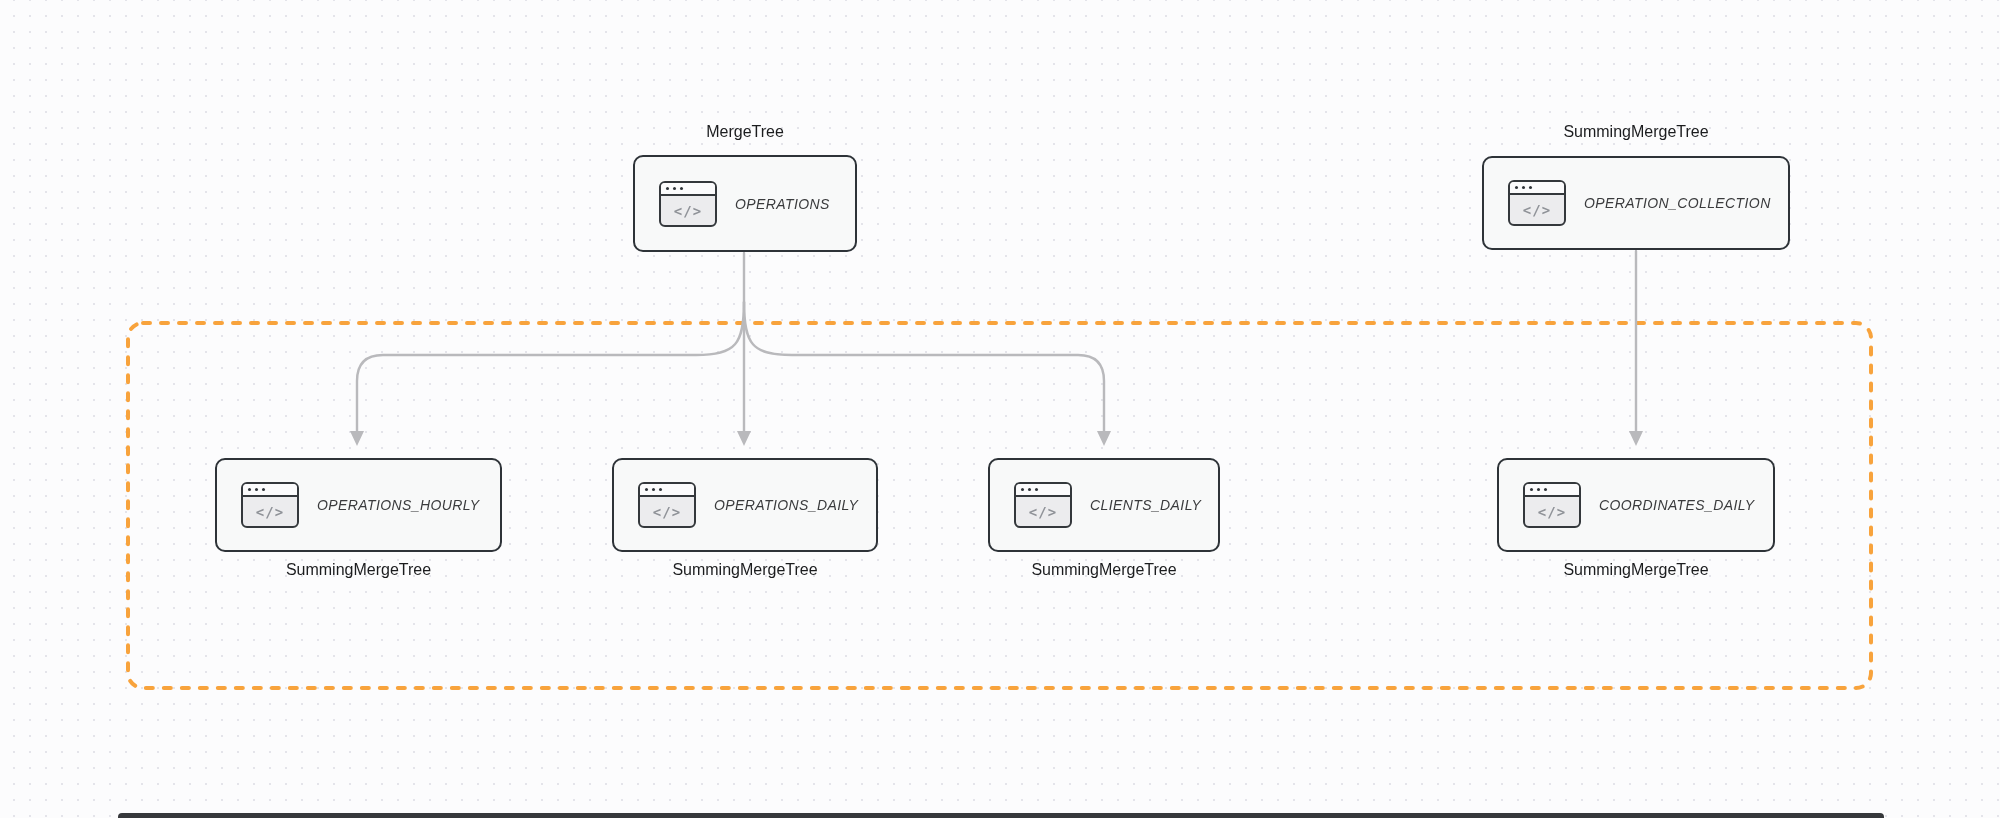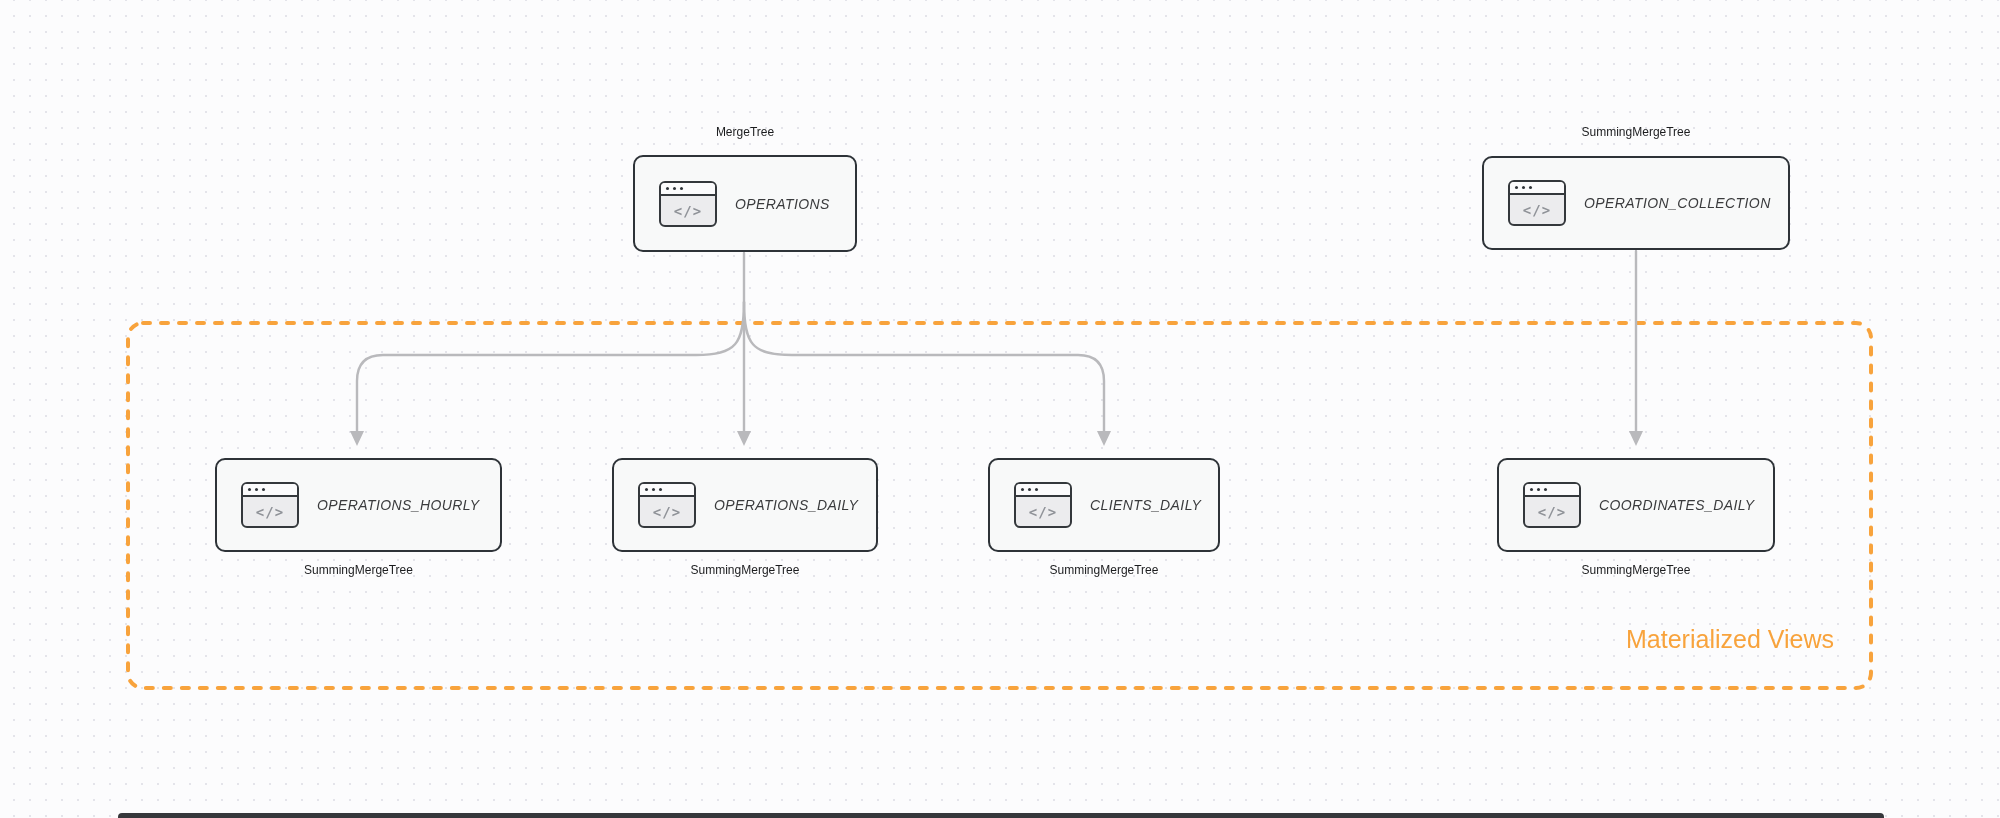--- a/index.html
+++ b/index.html
@@ -34,21 +34,21 @@
     font-style:italic;
     font-size:14px;
     font-weight:500;
     letter-spacing:0.4px;
     color:#3a3b3d;
     white-space:nowrap;
   }
   .engine-label{
     position:absolute;
     text-align:center;
-    font-size:12px;
+    font-size:16px;
     font-weight:500;
     color:#1b1c1e;
     line-height:22px;
     white-space:nowrap;
   }
   
   .win{
     width:58px;height:46px;
     border:2.5px solid #34383c;
     border-radius:6px;
@@ -185,17 +185,16 @@
       <div class="win-bar">
           <span class="win-dot"></span>
           <span class="win-dot"></span>
           <span class="win-dot"></span>
         </div>
       <div class="win-body">&lt;/&gt;</div>
     </div>
     <span class="node-title">COORDINATES_DAILY</span>
   </div>
 
-  <div class="group-label">Materialized Views</div>
 
   <div class="bottom-partial"></div>
 
 </div>
 
 </body></html>

